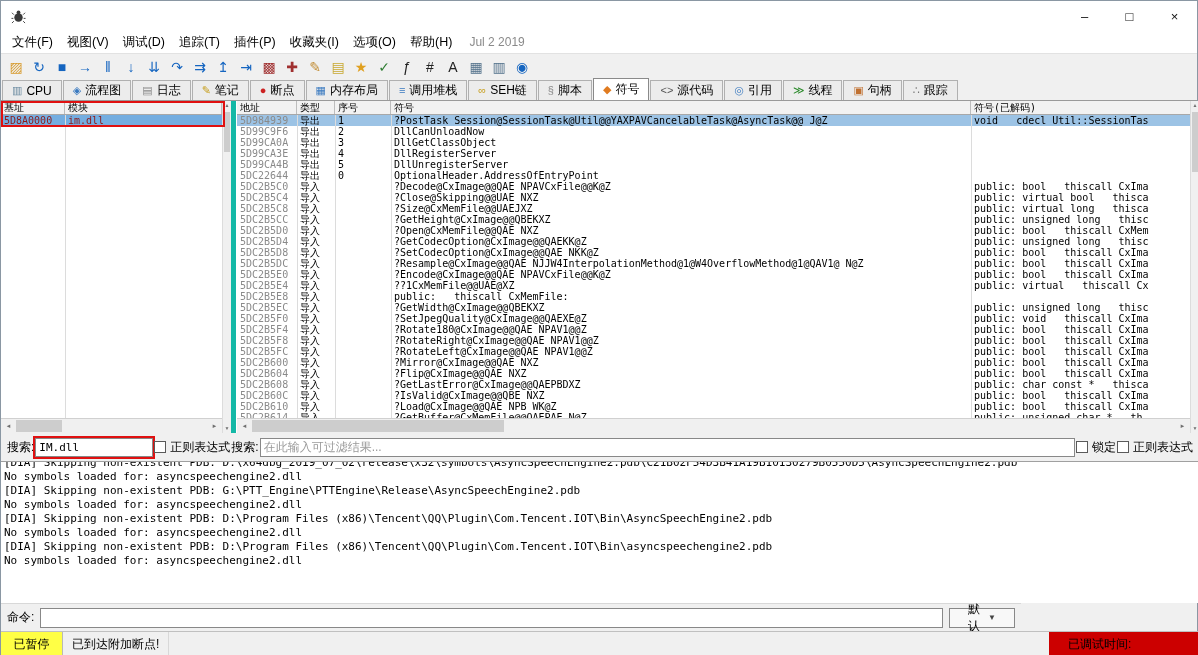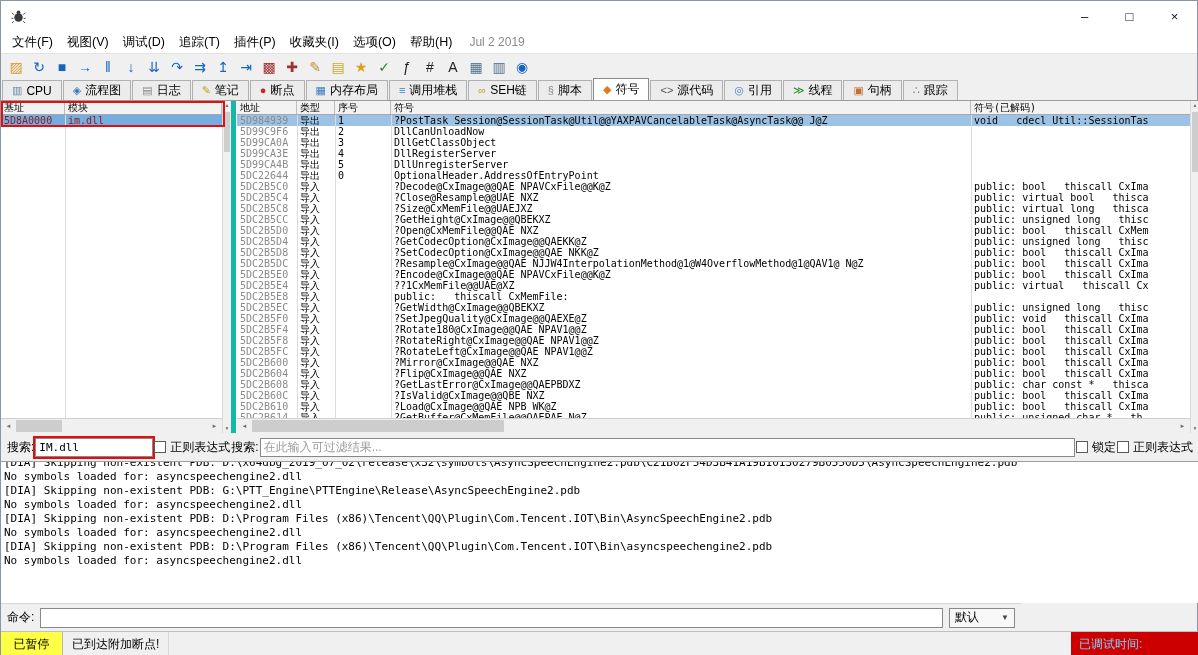--- a/index.html
+++ b/index.html
@@ -90,29 +90,29 @@
   .log { position:absolute; top:460px; left:0; width:1198px; height:142px; background:#fff; border-top:1px solid #a0a0a0;
          overflow:hidden; font:11px "DejaVu Sans Mono", monospace; padding:0 3px; }
   .log-inner { margin-top:-6px; }
   .logline { height:14px; line-height:14px; white-space:nowrap; overflow:hidden; }
 
   
   .commandbar { position:absolute; top:602px; left:0; width:1020px; height:28px; background:#f0f0f0;
                 display:flex; align-items:center; gap:6px; padding:0 6px; font-size:12px; border-top:1px solid #d8d8d8; }
   .cmd-input { flex:1; height:20px; border:1px solid #888; background:#fff; font:12px "DejaVu Sans Mono", monospace; padding:0 3px; }
   .cmd-dropdown { width:66px; height:20px; border:1px solid #888; background:#f8f8f8; display:flex; align-items:center;
-                  justify-content:space-between; padding:0 5px; font-size:12px; }
+                  justify-content:space-between; padding:0 18px; font-size:12px; }
   .dd-arrow { font-size:8px; color:#444; }
 
   
   .statusbar { position:absolute; top:630px; left:0; width:1198px; height:25px; background:#f0f0f0; border-top:1px solid #c0c0c0;
                display:flex; align-items:stretch; font-size:12px; }
   .status-paused { width:62px; background:#ffff45; display:flex; align-items:center; justify-content:center; border-right:1px solid #b8b8b8; }
   .status-msg { padding:0 9px; display:flex; align-items:center; border-right:1px solid #d8d8d8; }
-  .status-time { margin-left:auto; width:128px; background:#cc0000; color:#7dd3fc; display:flex; align-items:center; padding-left:8px; }
+  .status-time { margin-left:auto; width:150px; background:#cc0000; color:#000000; display:flex; align-items:center; padding-left:19px; }
 </style>
 </head>
 <body>
 
 <div class="window">
 
   <div class="titlebar">
     <span class="app-icon">
       <svg width="15" height="15" viewBox="0 0 16 16">
           <circle cx="8" cy="9" r="4.5" fill="#3a3a3a"></circle>
@@ -413,21 +413,21 @@
             <span class="c2">导入</span>
             <span class="c3"></span>
             <span class="c4">?Decode@CxImage@@QAE_NPAVCxFile@@K@Z</span>
             <span class="c5">public: bool __thiscall CxIma</span>
           </div>
 
           <div class="trow">
             <span class="c1">5DC2B5C4</span>
             <span class="c2">导入</span>
             <span class="c3"></span>
-            <span class="c4">?Close@Resample@@UAE_NXZ</span>
+            <span class="c4">?Close@Skipping@@UAE_NXZ</span>
             <span class="c5">public: virtual bool __thisca</span>
           </div>
 
           <div class="trow">
             <span class="c1">5DC2B5C8</span>
             <span class="c2">导入</span>
             <span class="c3"></span>
             <span class="c4">?Size@CxMemFile@@UAEJXZ</span>
             <span class="c5">public: virtual long __thisca</span>
           </div>

